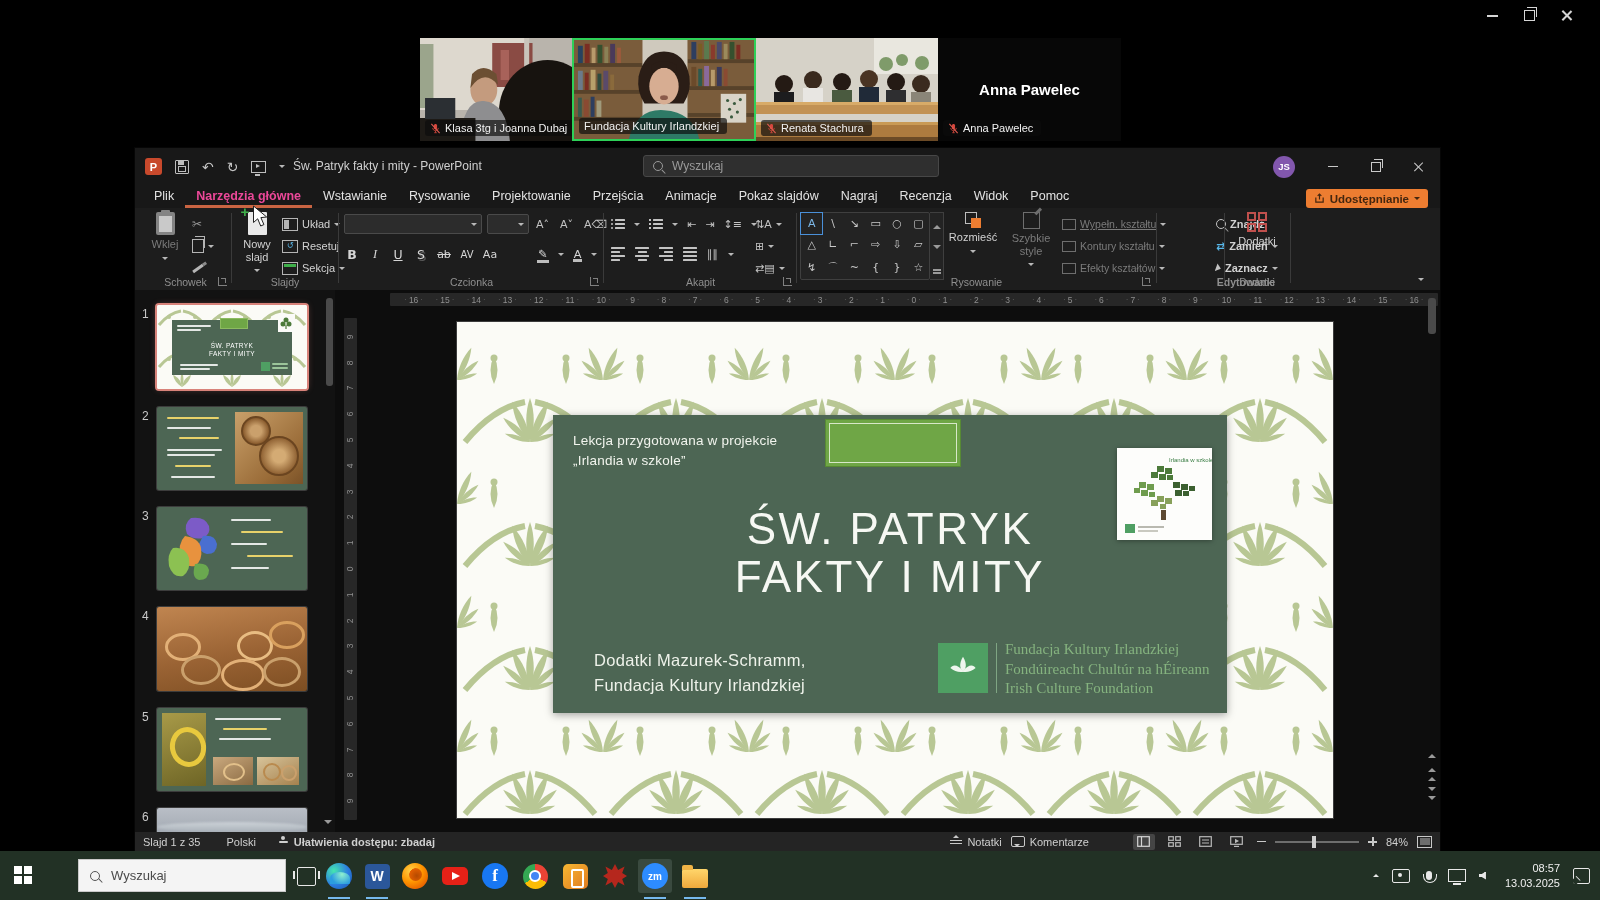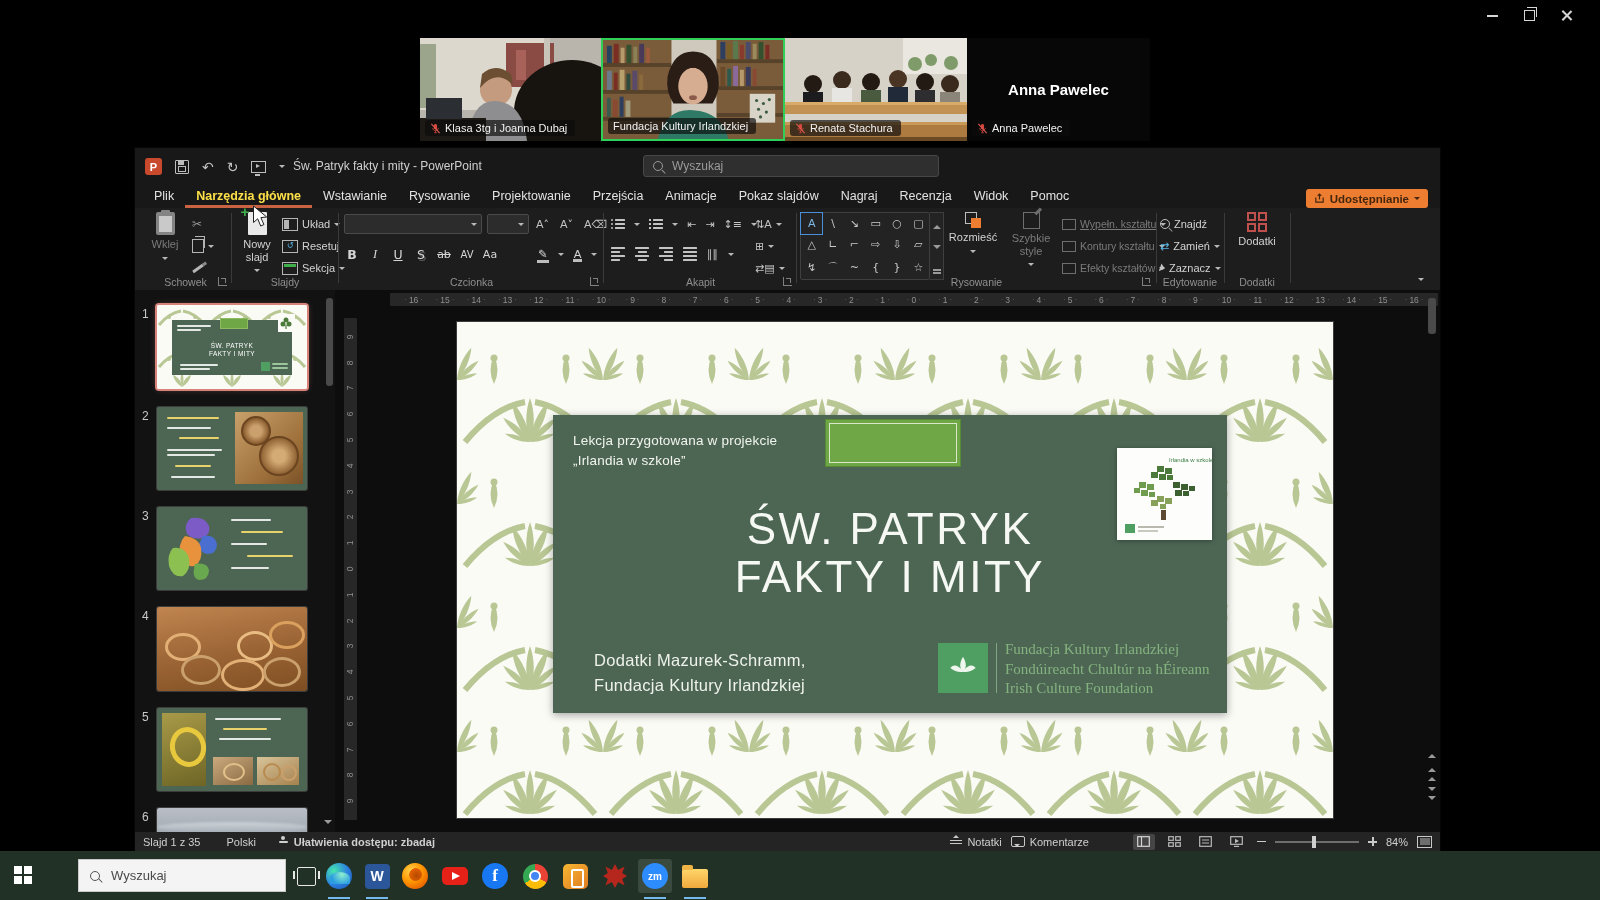--- a/index.html
+++ b/index.html
@@ -11,21 +11,21 @@
   .zwc .minbar{width:11px;height:2px;background:#d5d5d5;}
   .zwc .restore{width:9px;height:9px;border:1.5px solid #d5d5d5;position:relative;}
   .zwc .restore::before{content:"";position:absolute;left:2px;top:-4px;width:9px;height:9px;border-top:1.5px solid #d5d5d5;border-right:1.5px solid #d5d5d5;}
   .xicon{position:relative;width:11px;height:11px;}
   .xicon::before,.xicon::after{content:"";position:absolute;left:5px;top:-1px;width:1.6px;height:13px;background:#d5d5d5;}
   .xicon::before{transform:rotate(45deg);} .xicon::after{transform:rotate(-45deg);}
 
   
   .strip{position:absolute;left:420px;top:38px;height:103px;display:flex;}
   .tile{position:relative;height:103px;background:#000;overflow:hidden;box-sizing:border-box;flex-shrink:0;}
-  .t1{width:181px;} .t2{width:184px;border:2px solid #2ed058;} .t3{width:182px;}
+  .t1{width:152px;} .t2{width:184px;border:2px solid #2ed058;} .t3{width:182px;}
   .t4{width:183px;background:#070707;display:flex;align-items:center;justify-content:center;}
   .t4 .vname{font-size:15px;font-weight:700;color:#fff;}
   .tile svg.scene{position:absolute;inset:0;width:100%;height:100%;}
   .plabel{position:absolute;left:5px;bottom:5px;display:flex;align-items:center;gap:4px;
           background:rgba(12,12,12,.68);border-radius:3px;padding:2px 8px 2px 5px;
           font-size:11px;color:#f2f2f2;white-space:nowrap;z-index:3;}
 
   
   .ppt{position:absolute;left:135px;top:148px;width:1305px;height:703px;background:#181818;box-shadow:0 0 0 1px #060606;}
   .ptitle{position:absolute;left:0;top:0;width:100%;height:37px;}
@@ -52,21 +52,21 @@
   .wb{width:43px;height:37px;display:flex;align-items:center;justify-content:center;}
   .minbar2{width:10px;height:1.6px;background:#c9c9c9;}
   .restore2{width:8px;height:8px;border:1.3px solid #c9c9c9;position:relative;}
   .restore2::before{content:"";position:absolute;left:2px;top:-4px;width:8px;height:8px;border-top:1.3px solid #c9c9c9;border-right:1.3px solid #c9c9c9;}
   .xicon2{position:relative;width:10px;height:10px;}
   .xicon2::before,.xicon2::after{content:"";position:absolute;left:4.5px;top:-1px;width:1.4px;height:12px;background:#c9c9c9;}
   .xicon2::before{transform:rotate(45deg);} .xicon2::after{transform:rotate(-45deg);}
 
   .ptabs{position:absolute;left:8px;top:37px;height:23px;display:flex;}
   .tab{padding:4px 11px 0 11px;font-size:12.5px;color:#e2e2e2;height:19px;}
-  .tab.active{color:#fde047;font-weight:700;box-shadow:inset 0 -3px 0 #c96442;}
+  .tab.active{color:#ec4899;font-weight:700;box-shadow:inset 0 -3px 0 #c96442;}
   .share{position:absolute;right:12px;top:41px;height:19px;background:#ED7D31;border-radius:3px;display:flex;align-items:center;gap:5px;padding:0 8px;color:#44260f;font-size:11.5px;font-weight:600;}
   .share .caret{border-top-color:#44260f;}
 
   
   .ribbon{position:absolute;left:0;top:60px;width:100%;height:82px;background:#1d1d1d;border-bottom:1px solid #0a0a0a;}
   .grp{position:absolute;top:0;height:82px;}
   .glabel{position:absolute;bottom:2px;left:0;width:100%;text-align:center;font-size:10.5px;color:#8f8f8f;}
   .gsep{position:absolute;top:5px;height:70px;width:1px;background:#3a3a3a;}
   .dlg{position:absolute;right:4px;bottom:4px;width:8px;height:8px;border-left:1px solid #808080;border-bottom:1px solid #808080;}
   .dlg::after{content:"";position:absolute;left:2px;bottom:2px;width:4px;height:4px;border-top:1px solid #808080;border-right:1px solid #808080;}
@@ -396,20 +396,32 @@
         <span class="glyph">↶</span>
         <span class="glyph">↻</span>
         <div class="present"></div>
         <span class="caret"></span>
       </div>
       <div class="title-text">Św. Patryk fakty i mity - PowerPoint</div>
       <div class="psearch">
         <span class="mag"></span>
         <input readonly="" placeholder="Wyszukaj" style="">
       </div>
+      <div class="pwin">
+        <div class="av">JS</div>
+        <div class="wb">
+            <div class="minbar2"></div>
+          </div>
+        <div class="wb">
+            <div class="restore2"></div>
+          </div>
+        <div class="wb">
+            <div class="xicon2"></div>
+          </div>
+      </div>
     </div>
 
     <div class="ptabs">
         <div class="tab">Plik</div>
         <div class="tab active">Narzędzia główne</div>
         <div class="tab">Wstawianie</div>
         <div class="tab">Rysowanie</div>
         <div class="tab">Projektowanie</div>
         <div class="tab">Przejścia</div>
         <div class="tab">Animacje</div>
@@ -627,21 +639,21 @@
         <div class="smrow dim" style="left:264px;top:50px;font-size:10.5px;">
             <div class="minishape"></div>
             <span class="dim">Efekty kształtów</span>
             <span class="caret"></span>
           </div>
         <div class="glabel">Rysowanie</div>
         <div class="dlg"></div>
       </div>
       <div class="gsep" style="left:1021px;"></div>
 
-      <div class="grp" style="left:1023px;width:64px;">
+      <div class="grp" style="left:1079px;width:64px;font-weight:bold;">
         <div class="smrow" style="left:2px;top:6px;">
             <span class="mag" style="border-color:#c3c3c3;"></span>
             <span>Znajdź</span>
           </div>
         <div class="smrow" style="left:2px;top:28px;">
             <span class="pgl" style="color:#58b6e8;">⇄</span>
             <span>Zamień</span>
             <span class="caret"></span>
           </div>
         <div class="smrow" style="left:2px;top:50px;">
@@ -1102,18 +1114,30 @@
         <div class="redapp"></div>
       </div>
     <div class="ticon zmcell" style="left:638px;justify-content:center;">
         <div class="zm">zm</div>
         <span class="run"></span>
       </div>
     <div class="ticon" style="left:678px;">
         <div class="folder"></div>
         <span class="run"></span>
       </div>
+    <div class="tray">
+      <span class="caret up" style="border-top-color:#e8e8e8;"></span>
+      <span class="castic"></span>
+      <span class="micic"></span>
+      <span class="dispic"></span>
+      <span class="spk"></span>
+      <div class="clock">
+        <div>08:57</div>
+        <div>13.03.2025</div>
+      </div>
+      <span class="notif"></span>
+    </div>
   </div>
 
   <svg class="cursor" style="left:252px;top:205px;" width="17" height="24" viewBox="0 0 17 24">
     <path d="M1.5 1l0 16.5 4.2-3.7 3 7.2 3.2-1.4-3-7 5.8-.6z" fill="#fff" stroke="#222" stroke-width="1"></path>
   </svg>
 </div>
 
 </body></html>

